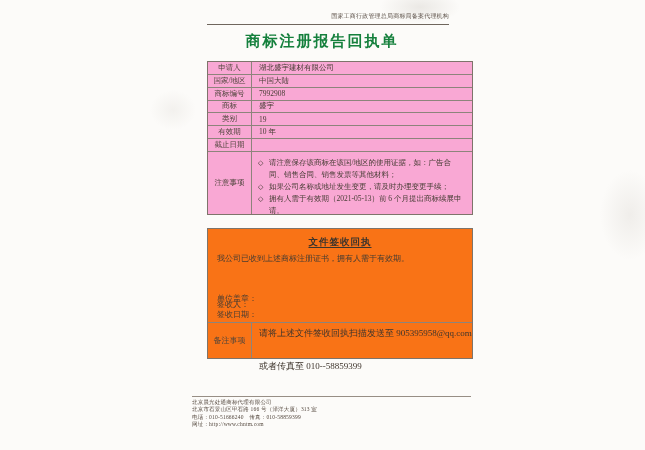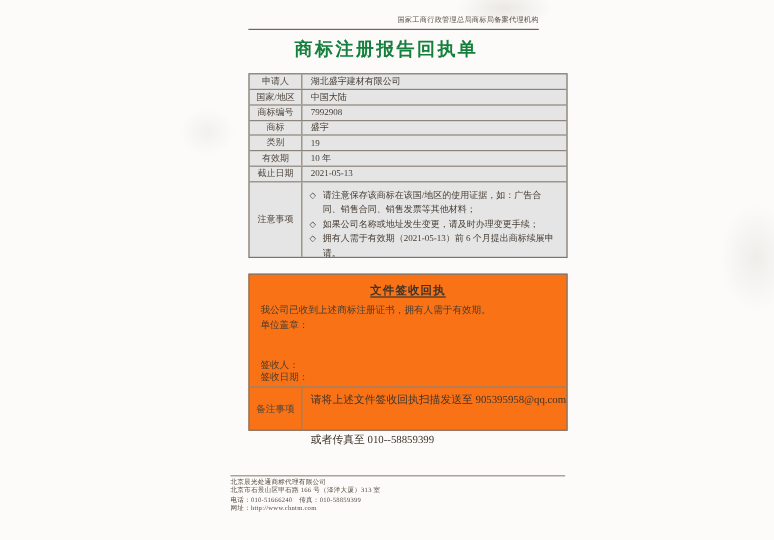--- a/index.html
+++ b/index.html
@@ -27,21 +27,21 @@
 
   .doc-title {
     position:absolute; top:32px; left:177px; width:290px;
     text-align:center; font-size:15px; font-weight:bold;
     letter-spacing:2px; color:#15803d;
   }
 
   
   .info-table {
     position:absolute; top:61px; left:207px; width:266px;
-    border:1px solid #7e746b; background:#e5e5e5;
+    border:1px solid #7e746b; background:#f9a8d4;
   }
   .t-row { display:flex; height:12.85px; border-bottom:1px solid #8d847b; }
   .t-label {
     width:44px; flex:none; border-right:1px solid #8d847b;
     display:flex; align-items:center; justify-content:center;
     font-size:7.5px; color:#4f453c;
   }
   .t-value {
     flex:1; display:flex; align-items:center;
     padding-left:7px; font-size:7.5px; color:#453c33;
@@ -61,21 +61,21 @@
   .receipt {
     position:absolute; top:228px; left:207px; width:266px; height:131px;
     border:1px solid #7e746b; background:#f97316; font-size:8px;
   }
   .receipt-title {
     position:absolute; top:7px; left:0; width:100%;
     text-align:center; font-size:9.5px; font-weight:bold; letter-spacing:1px;
     text-decoration:underline; text-underline-offset:2px; color:#3d342c;
   }
   .receipt-confirm { position:absolute; top:24px; left:9px; font-size:8px; color:#453c33; }
-  .stamp-label     { position:absolute; top:36px; left:9px; font-size:8px; color:#453c33; }
+  .stamp-label     { position:absolute; top:64px; left:9px; font-size:8px; color:#453c33; }
   .signer-label    { position:absolute; top:70px; left:9px; font-size:8px; color:#453c33; }
   .sign-date-label { position:absolute; top:80px; left:9px; font-size:8px; color:#453c33; }
   .remark-row {
     position:absolute; top:93px; left:0; width:100%; height:36px;
     border-top:1px solid #8d847b; display:flex;
   }
   .remark-label {
     width:44px; flex:none; border-right:1px solid #8d847b;
     display:flex; align-items:center; justify-content:center;
     font-size:8px; color:#4f453c;
@@ -123,21 +123,20 @@
     <div class="t-row">
       <div class="t-label">类别</div>
       <div class="t-value">19</div>
     </div>
     <div class="t-row">
       <div class="t-label">有效期</div>
       <div class="t-value">10 年</div>
     </div>
     <div class="t-row">
       <div class="t-label">截止日期</div>
-      <div class="t-value">2021-05-13</div>
     </div>
     <div class="notice-row">
       <div class="notice-label">注意事项</div>
       <div class="notice-body">
         <div class="bullet">
           <span class="bullet-marker">◇</span>
           <span class="bullet-text">请注意保存该商标在该国/地区的使用证据，如：广告合同、销售合同、销售发票等其他材料；</span>
         </div>
         <div class="bullet">
           <span class="bullet-marker">◇</span>

